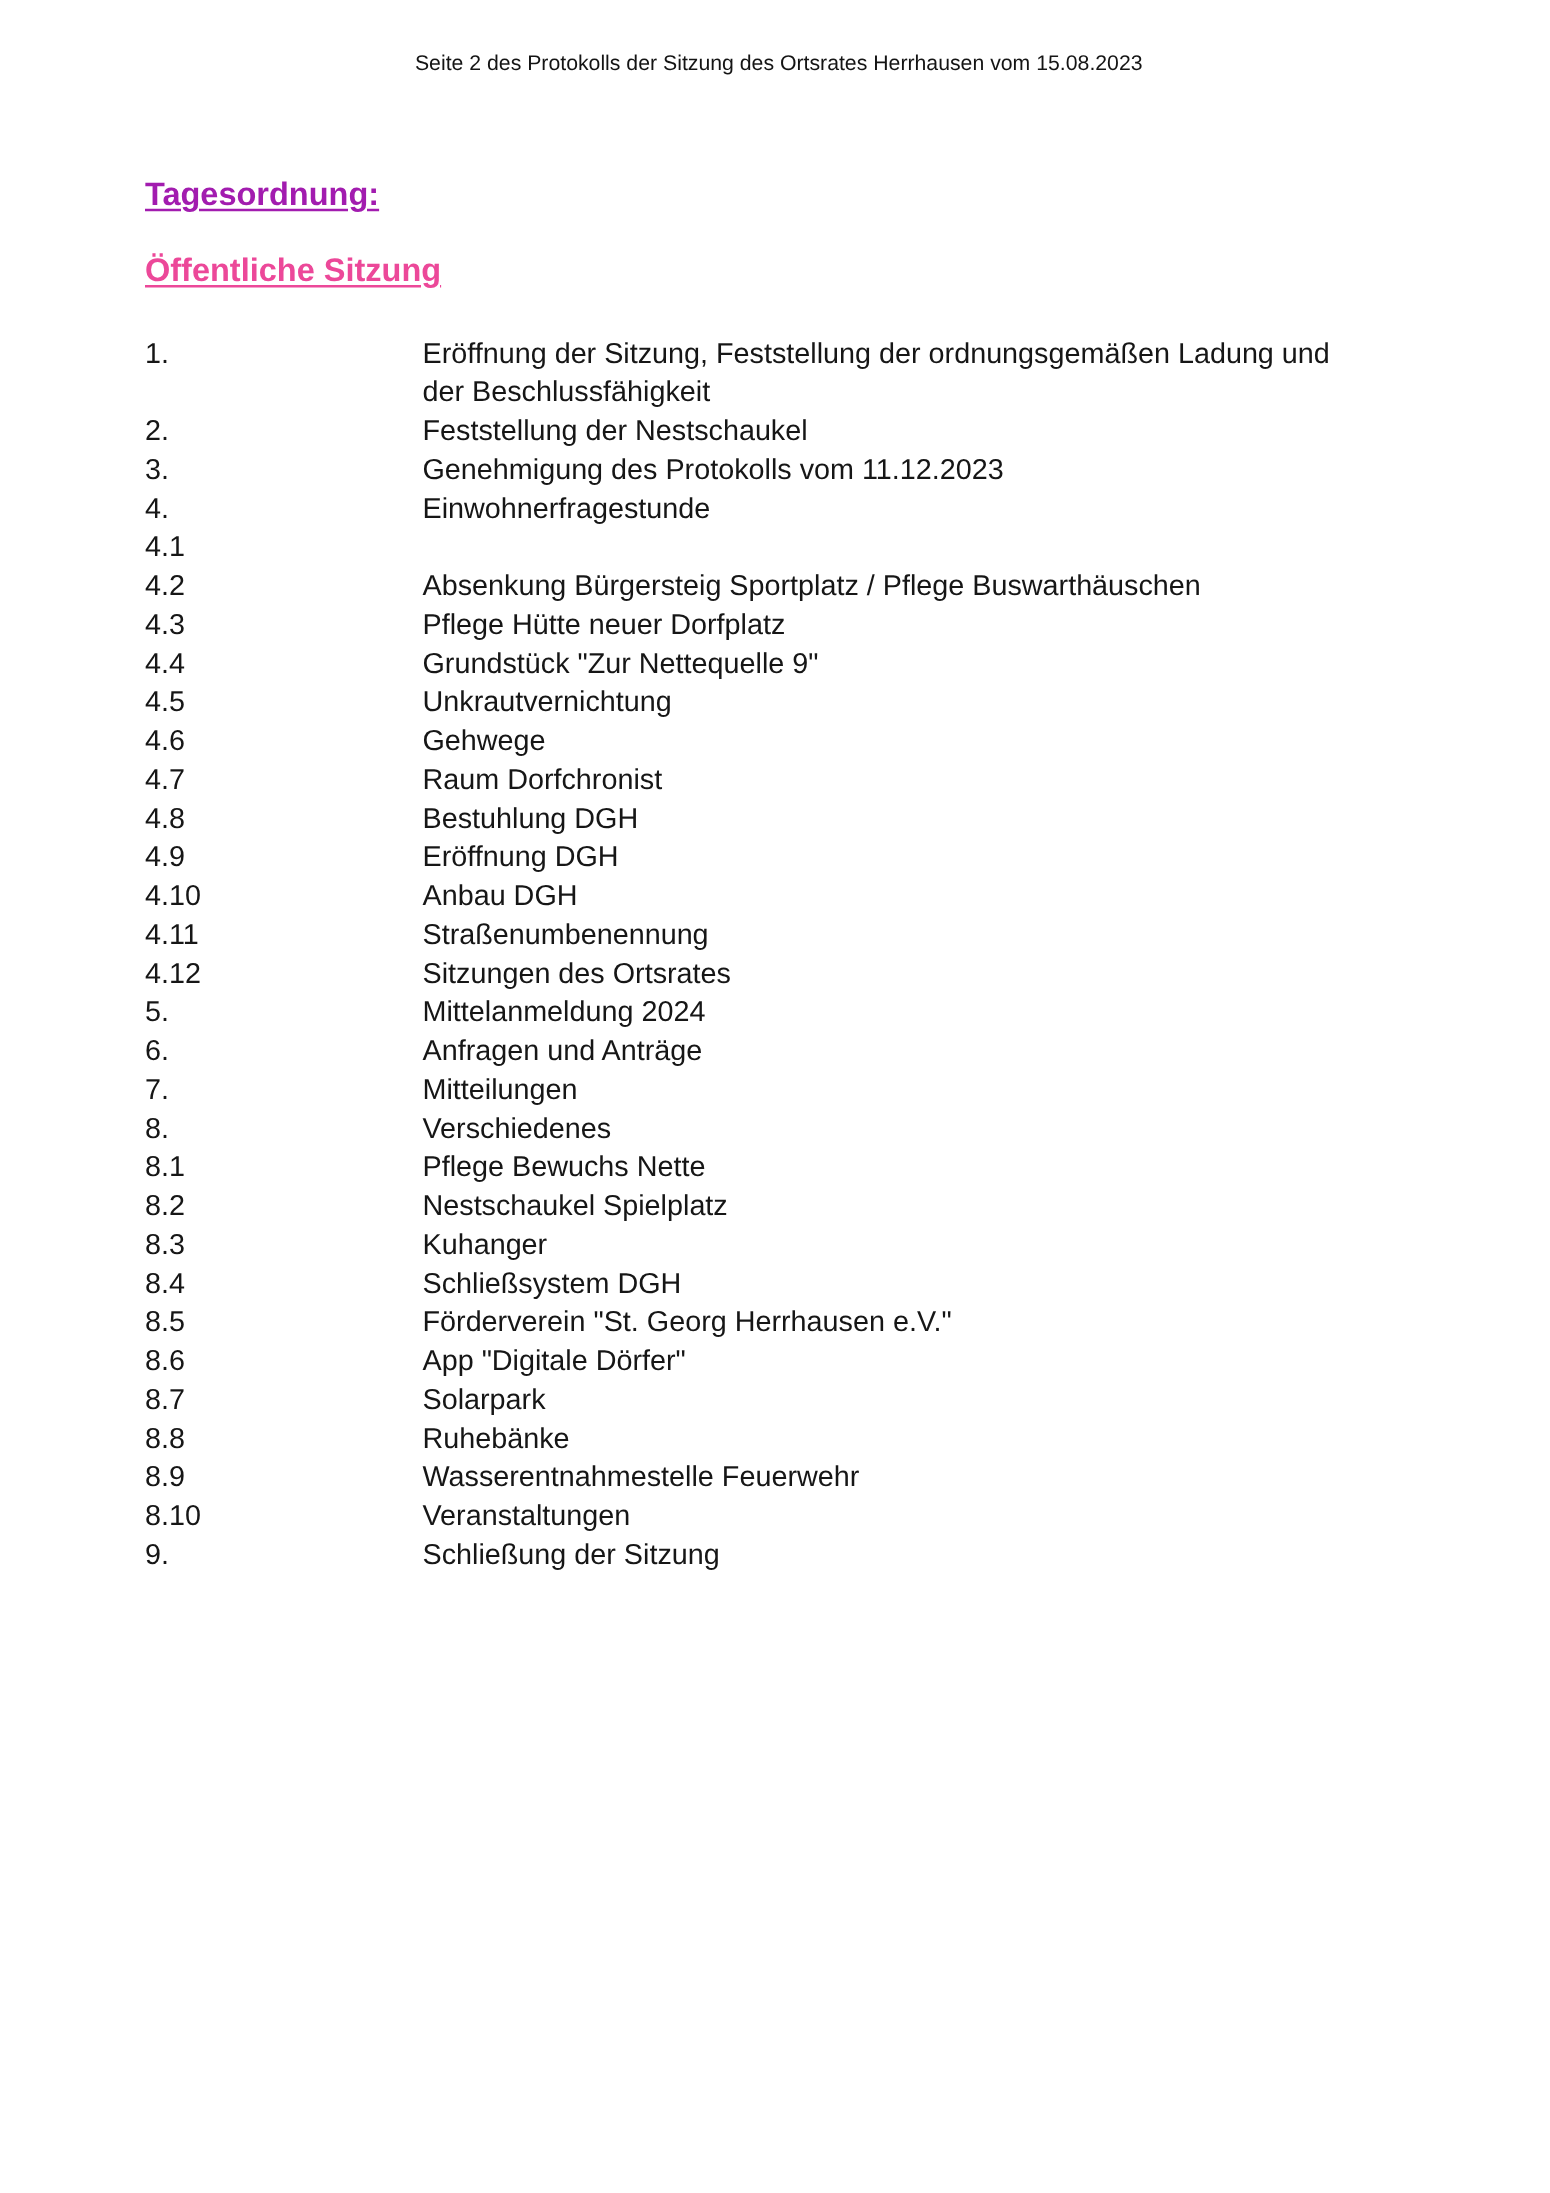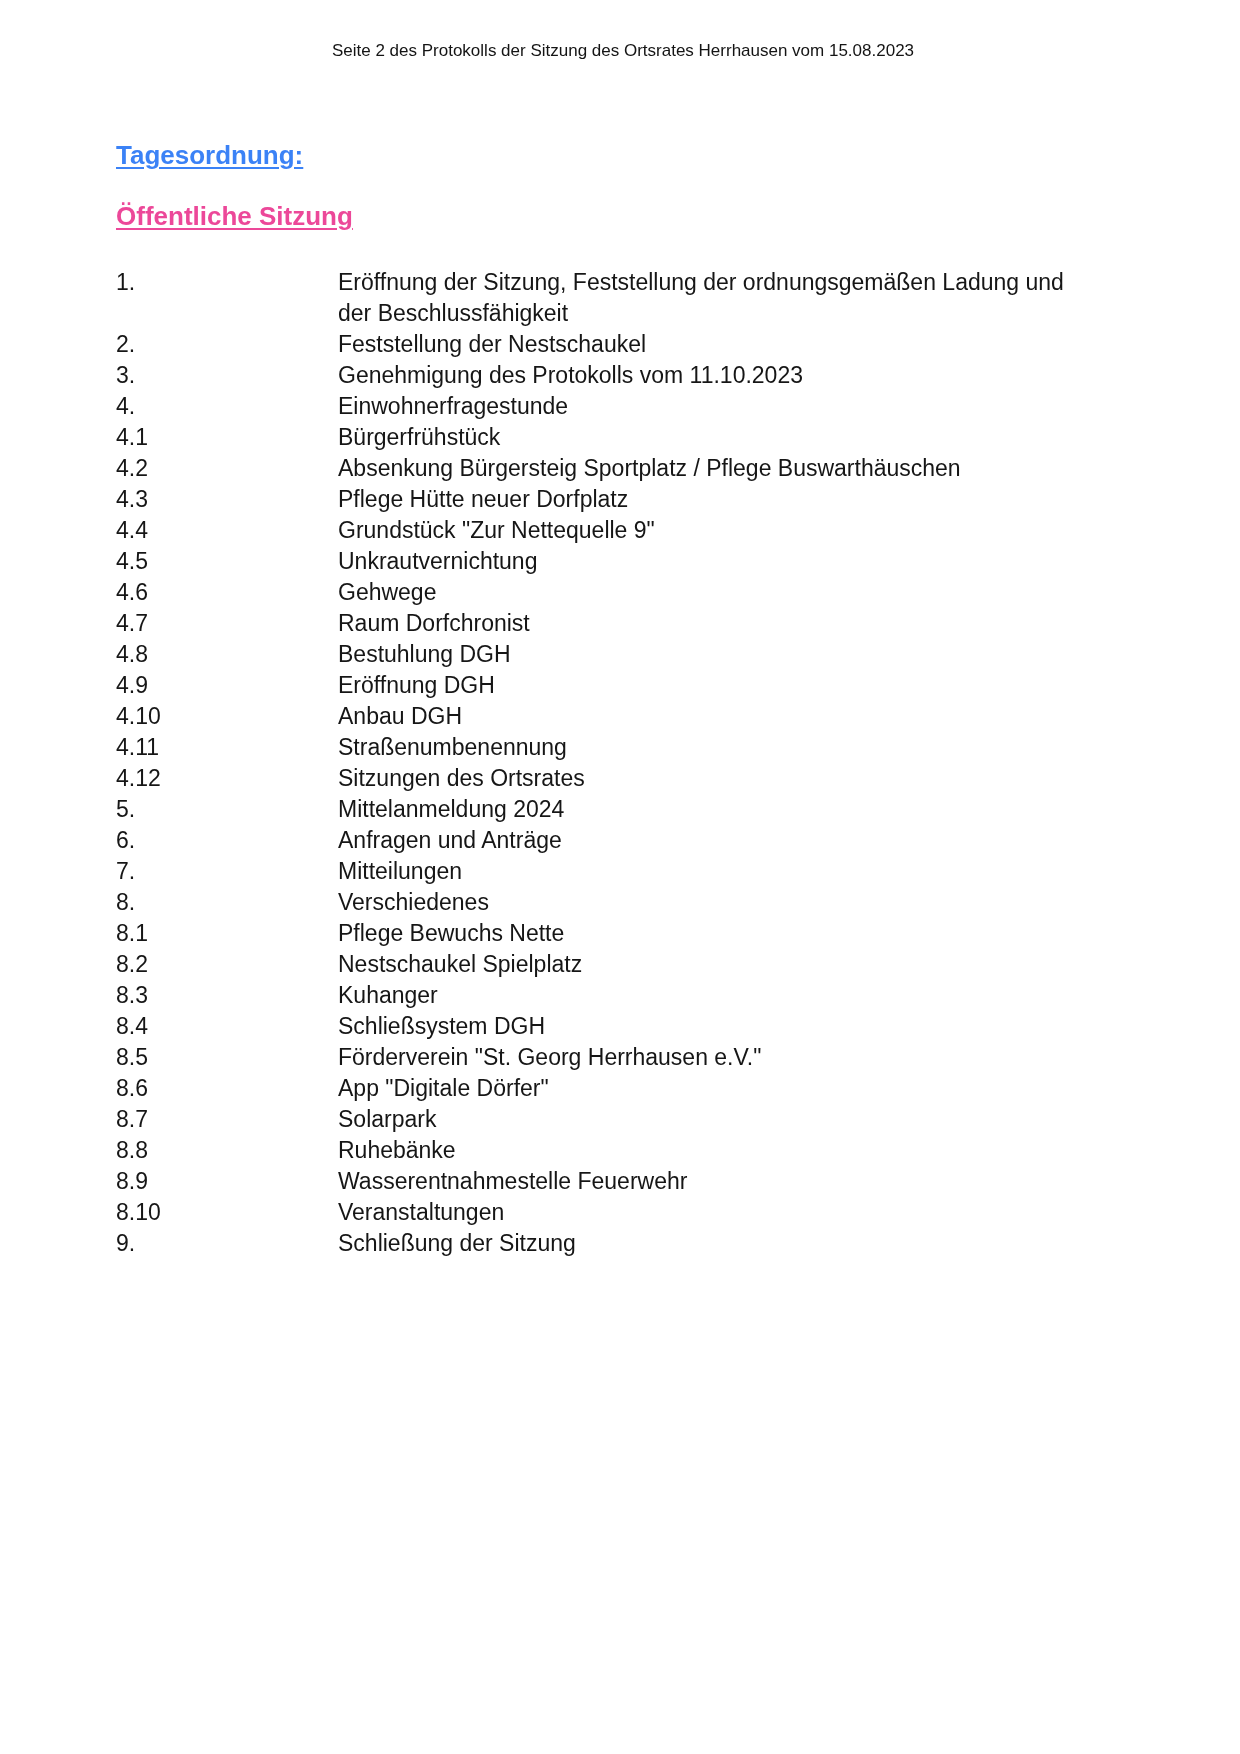--- a/index.html
+++ b/index.html
@@ -25,21 +25,21 @@
     color: #141414;
   }
   .section-title {
     margin: 78px 0 0 0;
     font-size: 26px;
     line-height: 30px;
     font-weight: bold;
     text-decoration: underline;
     text-decoration-thickness: 2px;
     text-underline-offset: 3px;
-    color: #3b82f6;
+    color: #a21caf;
   }
   .subsection-title {
     margin: 31px 0 0 0;
     font-size: 26px;
     line-height: 30px;
     font-weight: bold;
     text-decoration: underline;
     text-decoration-thickness: 2px;
     text-underline-offset: 3px;
     color: #ec4899;
@@ -80,31 +80,30 @@
 der Beschlussfähigkeit</span>
   </div>
 
   <div class="row">
     <span class="num">2.</span>
     <span class="title">Feststellung der Nestschaukel</span>
   </div>
 
   <div class="row">
     <span class="num">3.</span>
-    <span class="title">Genehmigung des Protokolls vom 11.10.2023</span>
+    <span class="title">Genehmigung des Protokolls vom 11.12.2023</span>
   </div>
 
   <div class="row">
     <span class="num">4.</span>
     <span class="title">Einwohnerfragestunde</span>
   </div>
 
   <div class="row">
     <span class="num">4.1</span>
-    <span class="title">Bürgerfrühstück</span>
   </div>
 
   <div class="row">
     <span class="num">4.2</span>
     <span class="title">Absenkung Bürgersteig Sportplatz / Pflege Buswarthäuschen</span>
   </div>
 
   <div class="row">
     <span class="num">4.3</span>
     <span class="title">Pflege Hütte neuer Dorfplatz</span>

